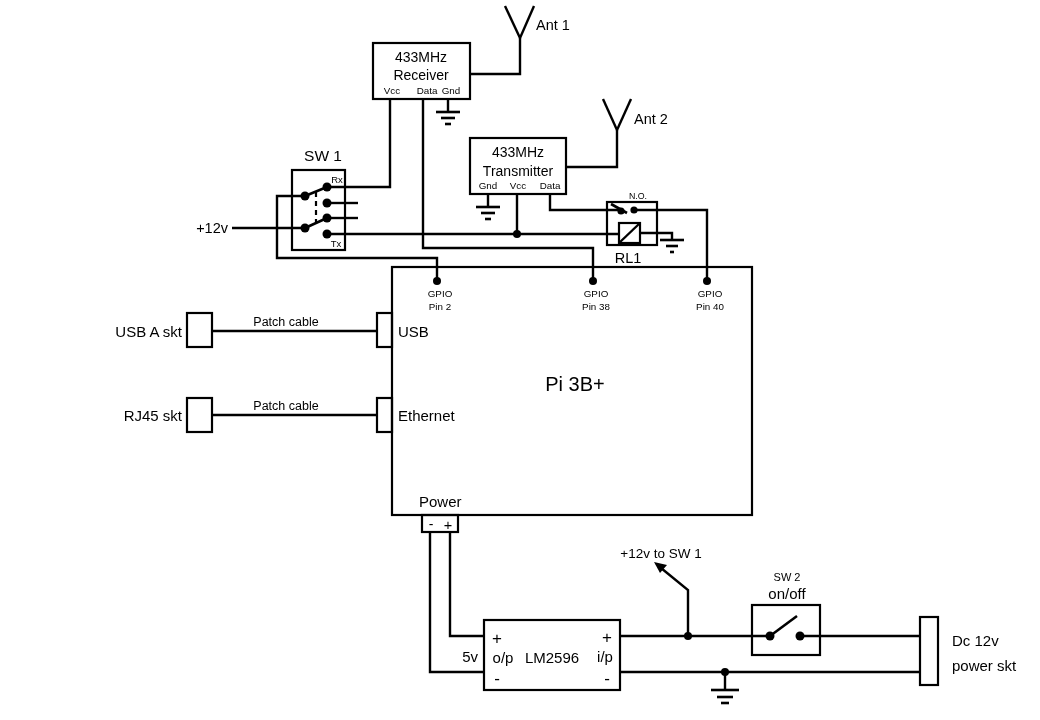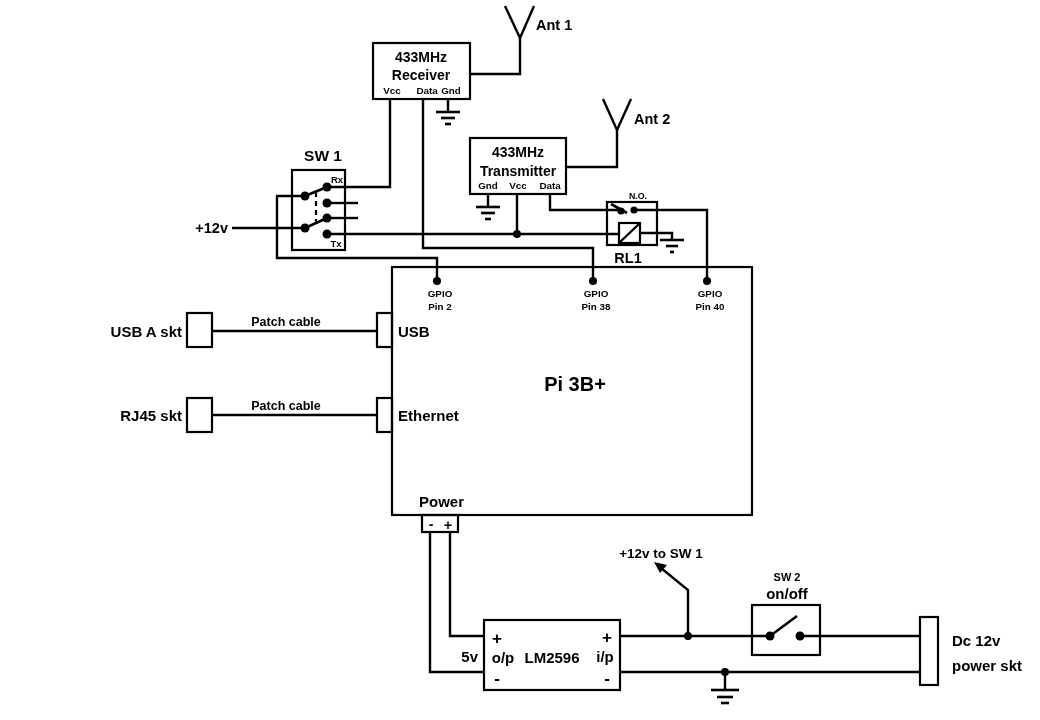--- a/index.html
+++ b/index.html
@@ -1,16 +1,16 @@
 <!DOCTYPE html>
 <html><head>
 <meta charset="utf-8">
 <style>
   html,body{margin:0;padding:0;background:#ffffff;}
-  .stage{width:1040px;height:720px;position:relative;background:#fff;overflow:hidden;font-weight:bold;}
+  .stage{width:1040px;height:720px;position:relative;background:#fff;overflow:hidden;}
   svg{display:block;}
   text{font-family:"Liberation Sans", sans-serif;fill:#000;}
   .wire{stroke:#000;stroke-width:2.4;fill:none;}
   .box{stroke:#000;stroke-width:2.2;fill:none;}
   .dot{fill:#000;}
   .gnd{stroke:#000;stroke-width:2.6;}
   .lever{stroke:#000;stroke-width:2.6;fill:none;}
 </style>
 </head>
 <body>

